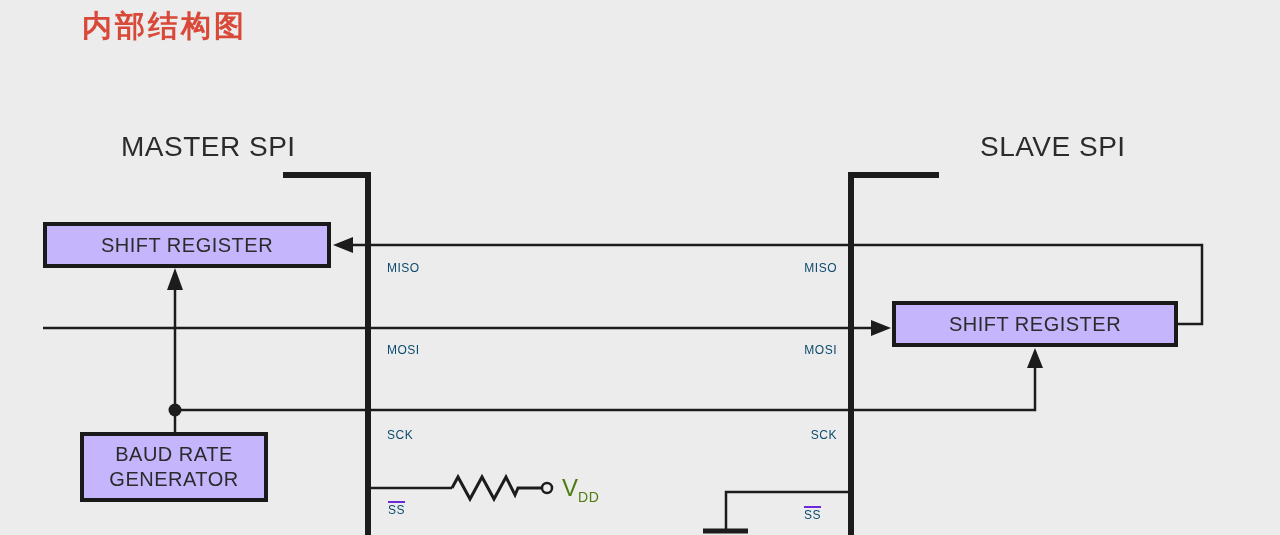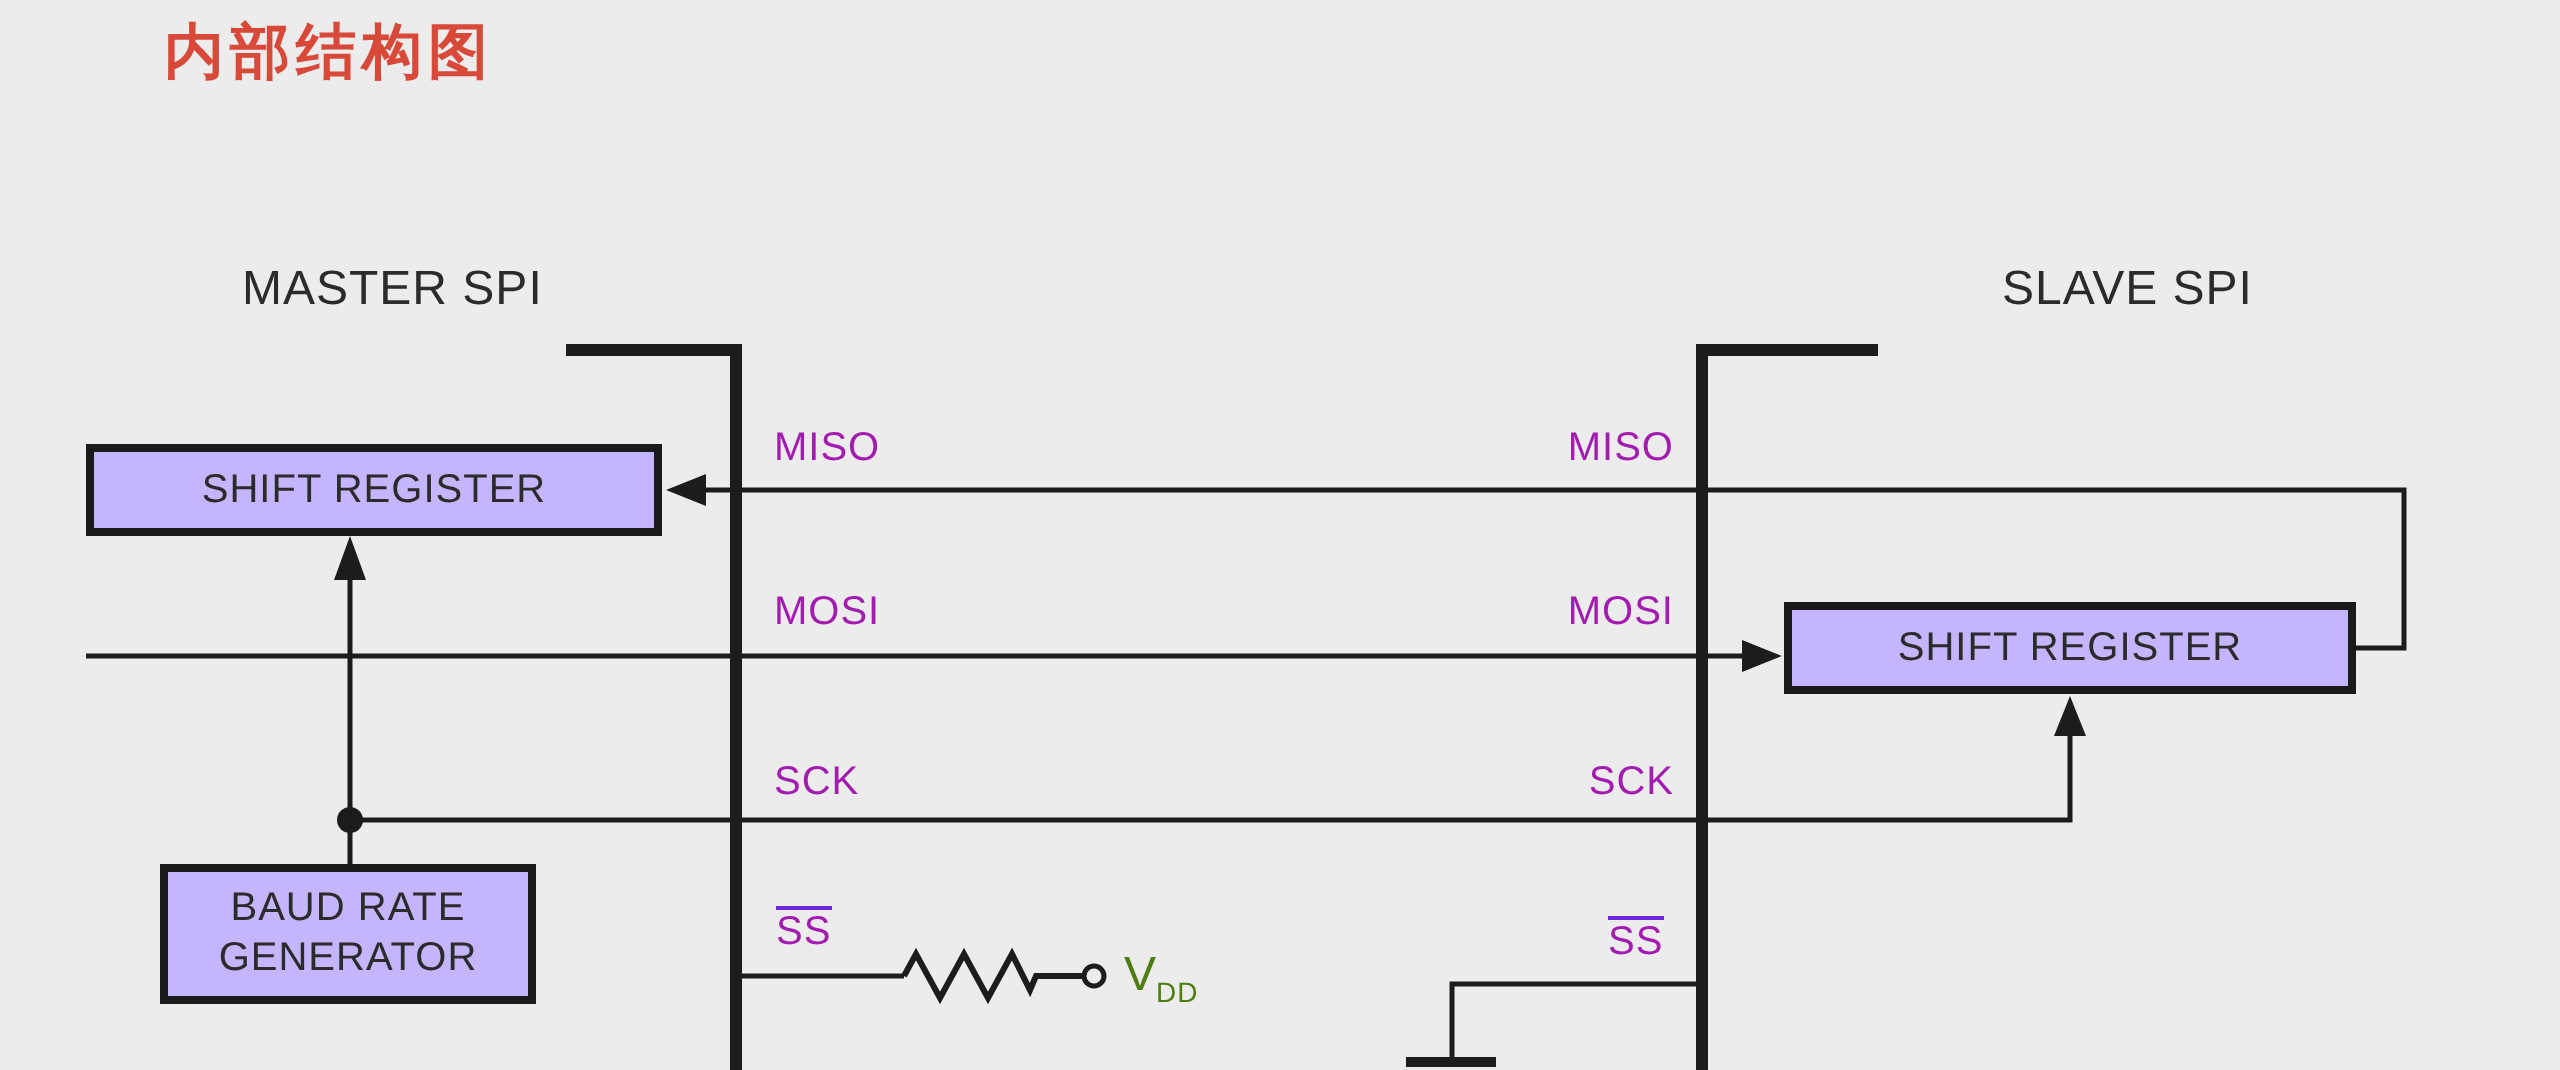--- a/index.html
+++ b/index.html
@@ -15,31 +15,32 @@
   .abs{position:absolute;}
   .title{
     font-family:"DejaVu Serif", serif;
     font-weight:bold;
     font-size:30px;
     letter-spacing:3px;
     color:#d9493a;
     z-index:3;
   }
   .heading{
-    font-size:24px;
+    font-size:28px;
     color:#2b2b2b;
     letter-spacing:0.5px;
     z-index:3;
   }
   .sig-label{
-    font-size:20px;
-    color:#a21caf;
+    font-size:12px;
+    color:#0c4a6e;
     letter-spacing:0.5px;
     z-index:3;
     white-space:nowrap;
+    margin-top:48px;
   }
   .overbar{
     display:inline-block;
     border-top:2px solid #6d28d9;
     padding-top:1px;
     line-height:1.05;
   }
   .right-align{text-align:right;}
   .box{
     box-sizing:border-box;
@@ -68,21 +69,21 @@
   .vdd .sub{font-size:14px;vertical-align:-6px;letter-spacing:0.5px;}
 </style>
 </head>
 <body>
 
 <div id="stage">
 
   <div class="abs title" style="left:82px;top:6px;">内部结构图</div>
 
   <div class="abs heading" style="left:121px;top:131px;">MASTER SPI</div>
-  <div class="abs heading" style="left:1001px;top:131px;">SLAVE SPI</div>
+  <div class="abs heading" style="left:980px;top:131px;">SLAVE SPI</div>
 
   <div class="abs box" style="left:43px;top:222px;width:288px;height:46px;">
     <div class="box-label">SHIFT REGISTER</div>
   </div>
 
   <div class="abs box" style="left:892px;top:301px;width:286px;height:46px;">
     <div class="box-label">SHIFT REGISTER</div>
   </div>
 
   <div class="abs box" style="left:80px;top:432px;width:188px;height:70px;">

